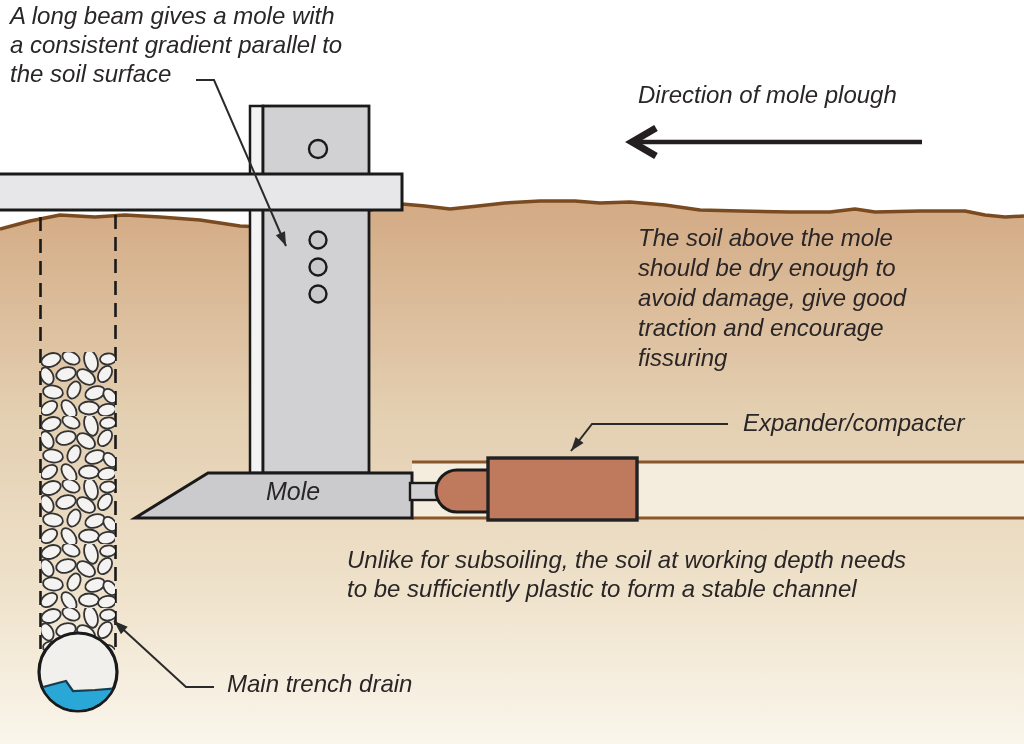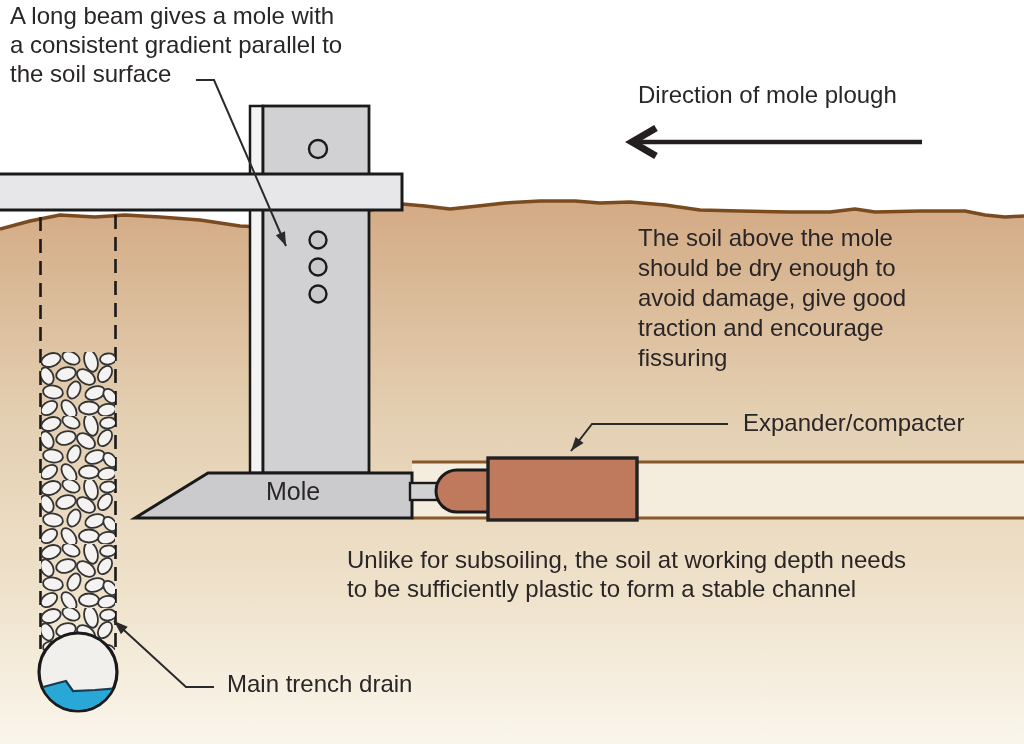--- a/index.html
+++ b/index.html
@@ -3,20 +3,21 @@
 <meta charset="utf-8">
 <style>
   html,body { margin:0; padding:0; background:#ffffff; }
   .stage {
     position: relative;
     width: 1024px;
     height: 744px;
     overflow: hidden;
     background: #ffffff;
     font-family: "Liberation Sans", sans-serif;
+    font-style: italic;
   }
   svg { display:block; }
   .label {
     font-family: "Liberation Sans", sans-serif;
     font-size: 24px;
     fill: #2a2627;
   }
   .label-mole { font-size: 25px; }
   .leader {
     stroke: #2a2a2a;

